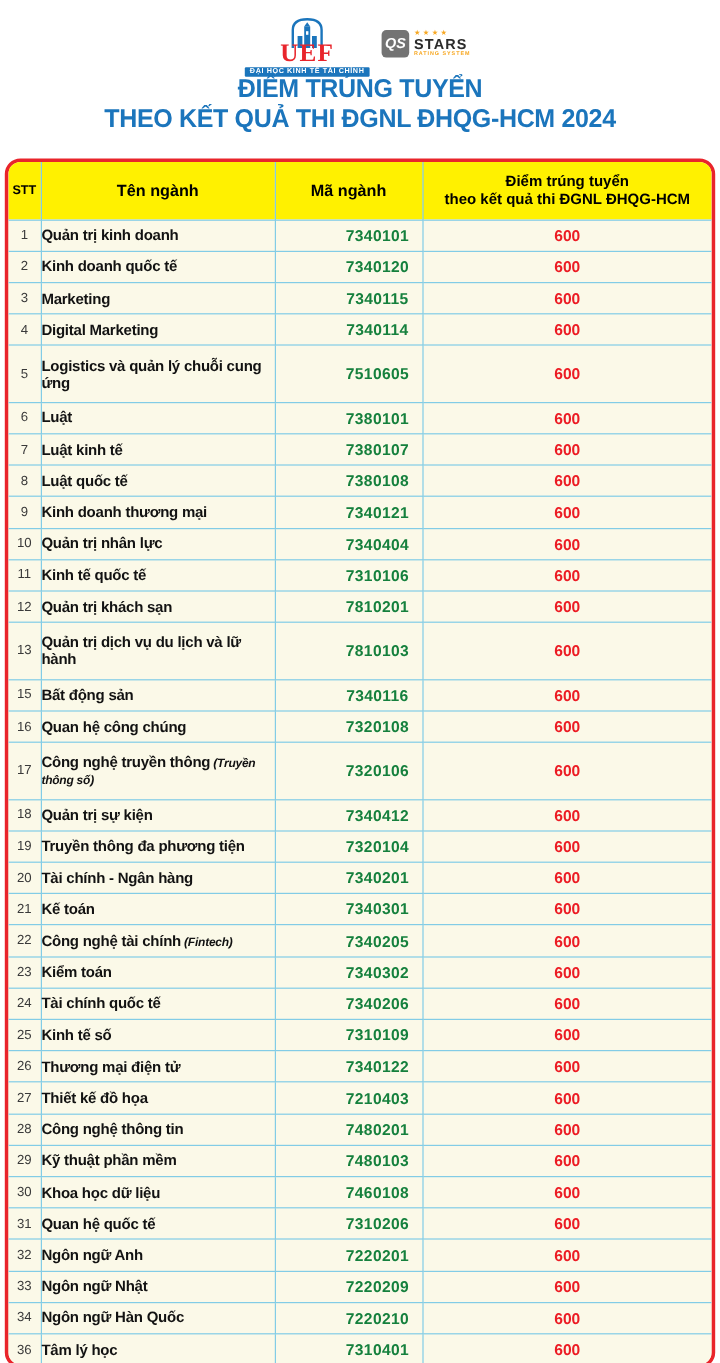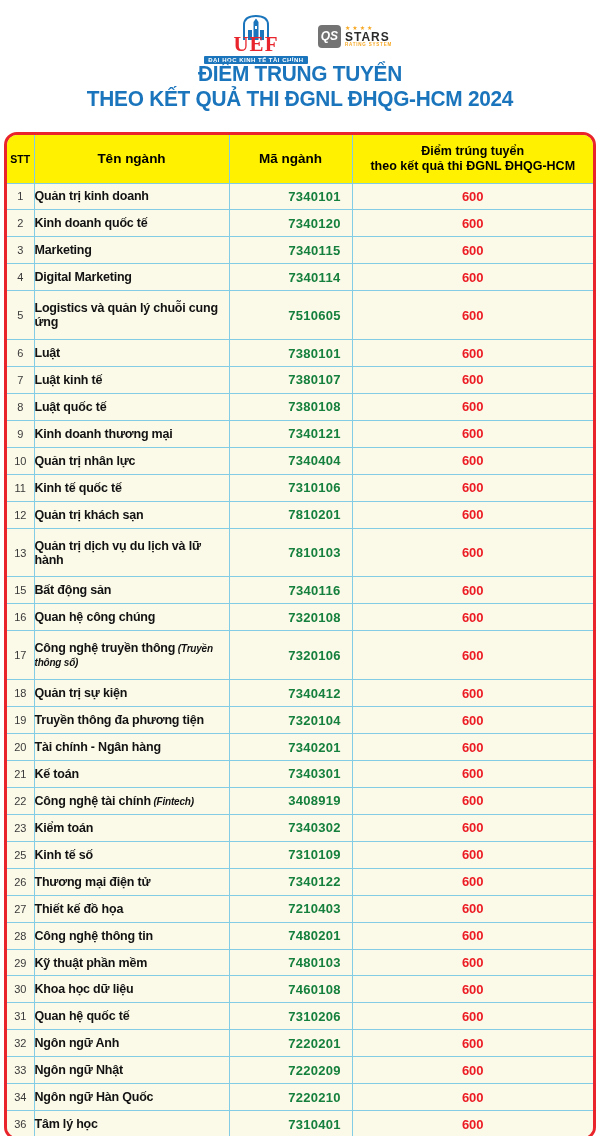--- a/index.html
+++ b/index.html
@@ -233,31 +233,37 @@
   <tr>
     <td class="stt">21</td>
     <td class="name">Kế toán</td>
     <td class="code">7340301</td>
     <td class="score">600</td>
   </tr>
 
   <tr>
     <td class="stt">22</td>
     <td class="name">Công nghệ tài chính<span class="note"> (Fintech)</span></td>
-    <td class="code">3408919</td>
+    <td class="code">7340205</td>
     <td class="score">600</td>
   </tr>
 
   <tr>
     <td class="stt">23</td>
     <td class="name">Kiểm toán</td>
     <td class="code">7340302</td>
     <td class="score">600</td>
   </tr>
 
+  <tr>
+    <td class="stt">24</td>
+    <td class="name">Tài chính quốc tế</td>
+    <td class="code">7340206</td>
+    <td class="score">600</td>
+  </tr>
 
   <tr>
     <td class="stt">25</td>
     <td class="name">Kinh tế số</td>
     <td class="code">7310109</td>
     <td class="score">600</td>
   </tr>
 
   <tr>
     <td class="stt">26</td>

